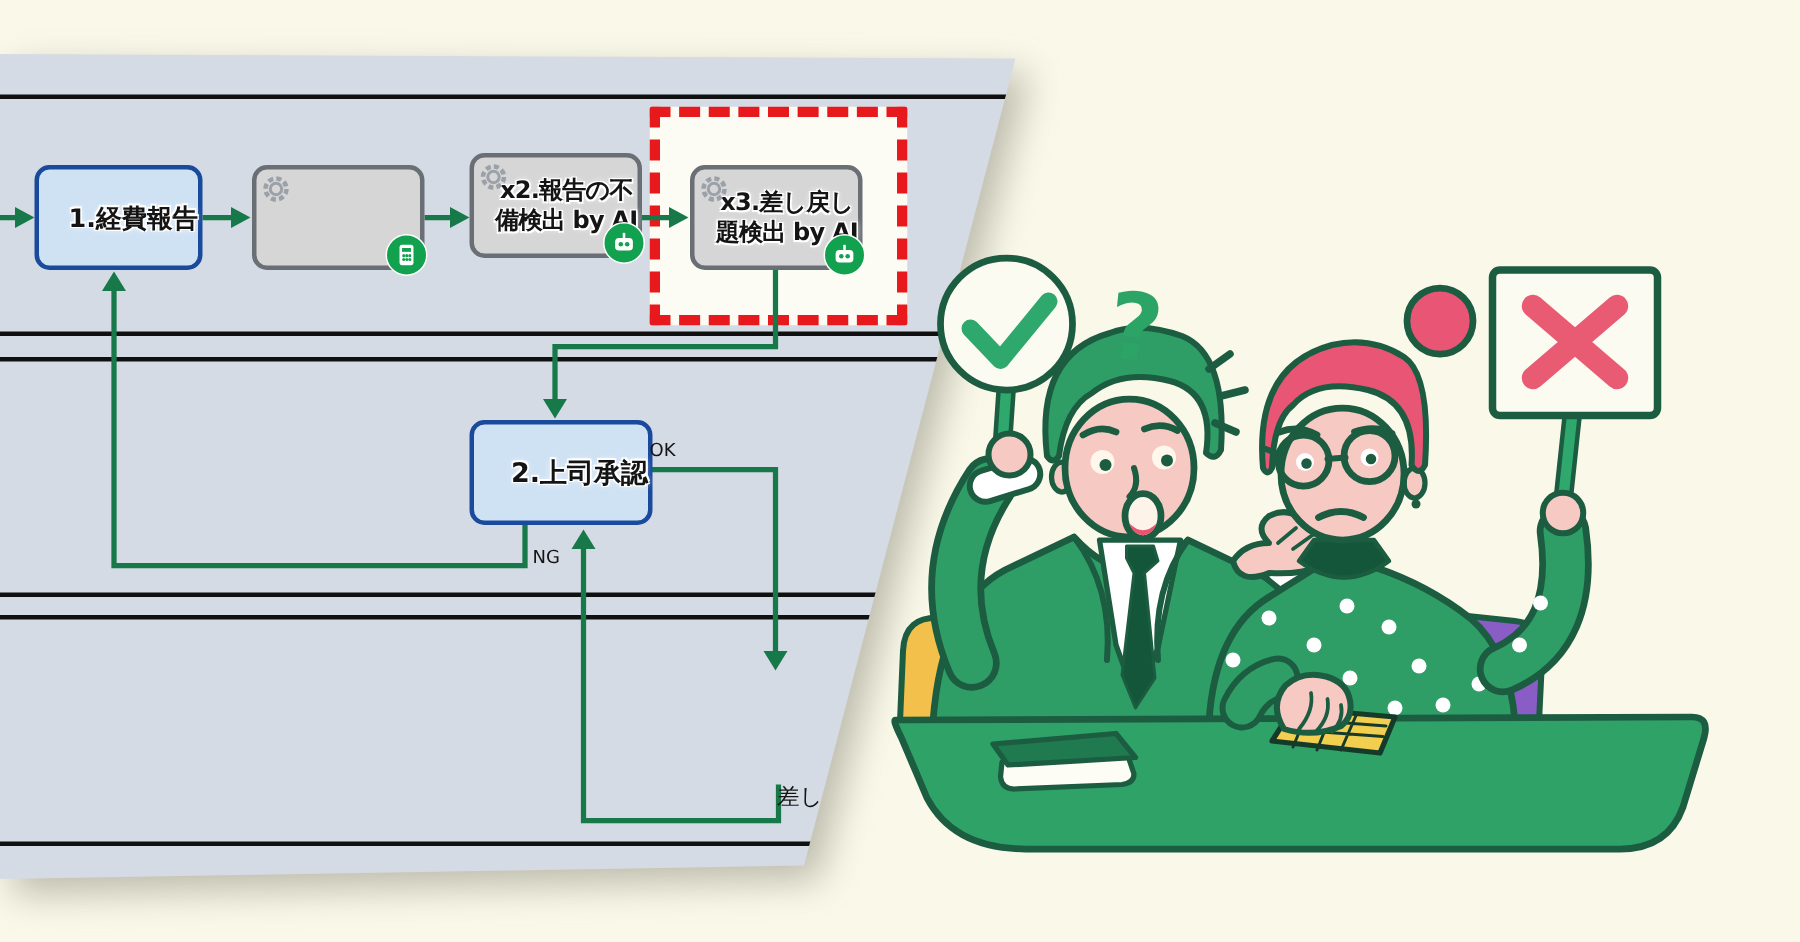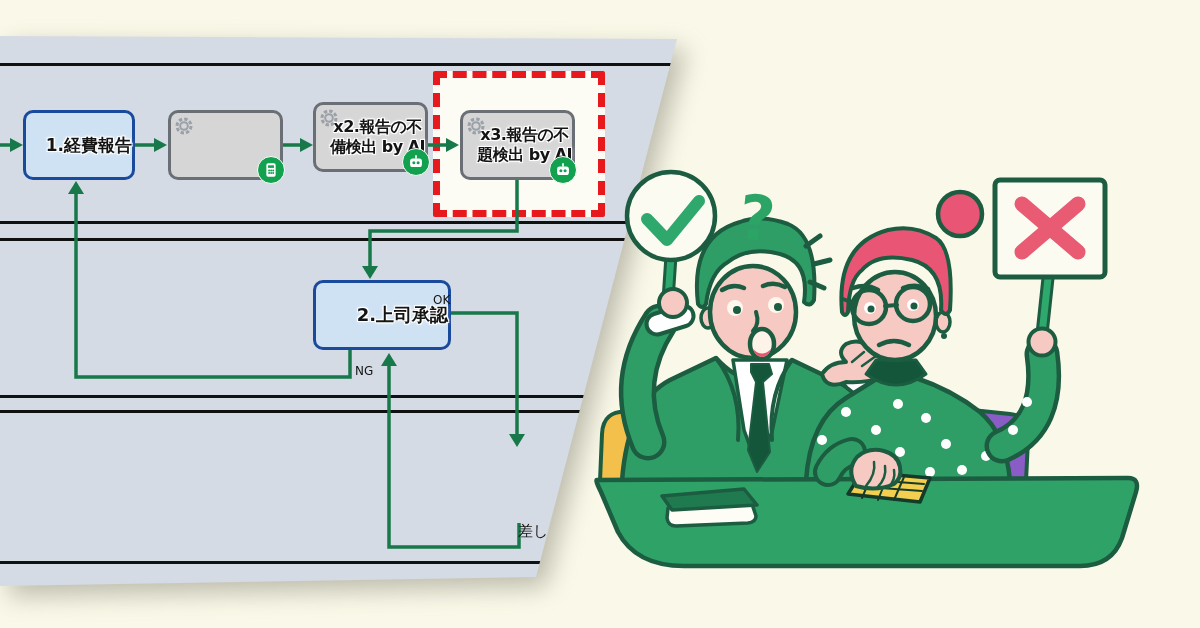--- a/index.html
+++ b/index.html
@@ -117,34 +117,34 @@
         </svg>
       </div>
     </div>
 
     <div class="task gray" style="left:460px;top:110px;width:115px;height:70px">
       <svg class="gear" viewBox="0 0 20 20">
         <circle cx="10" cy="10" r="7" fill="none" stroke="#9ba1a8" stroke-width="3" stroke-dasharray="3.4 2.1"></circle>
         <circle cx="10" cy="10" r="3.8" fill="none" stroke="#9ba1a8" stroke-width="2"></circle>
       </svg>
       <div>
-        <span>x3.報告の不</span><br>
+        <span>x3.差し戻し</span><br>
         <span>題検出 by AI</span>
       </div>
       <div class="badge">
         <svg width="22" height="22" viewBox="0 0 26 26">
           <rect x="12" y="5" width="2" height="4" fill="#fff"></rect>
           <rect x="6" y="9" width="14" height="10" rx="3" fill="#fff"></rect>
           <circle cx="10.5" cy="14" r="1.8" fill="var(--badge-green)"></circle>
           <circle cx="15.5" cy="14" r="1.8" fill="var(--badge-green)"></circle>
         </svg>
       </div>
     </div>
 
-    <div class="task blue" style="left:313px;top:280px;width:138px;height:70px;font-size:18px">
+    <div class="task blue" style="left:313px;top:280px;width:122px;height:70px;font-size:18px">
       <span>2.上司承認</span>
     </div>
 
 
     <div class="edge-label" style="left:433px;top:293px">OK</div>
     <div class="edge-label" style="left:355px;top:364px">NG</div>
     <div class="edge-label" style="left:518px;top:522px;font-size:15px">差し戻し</div>
   </div>
   </div>
 

